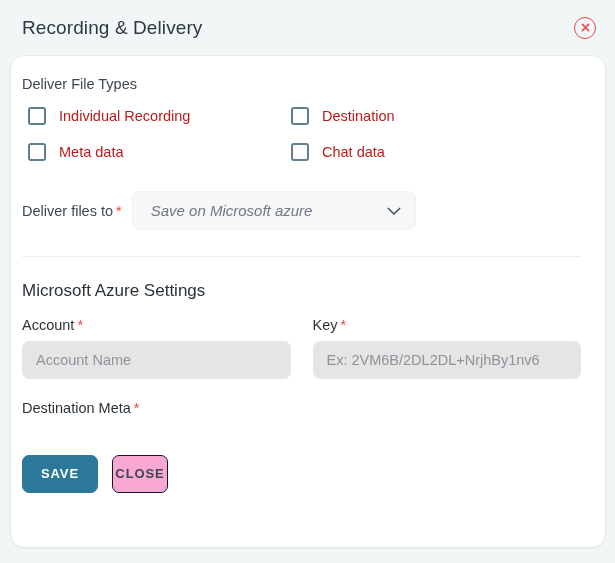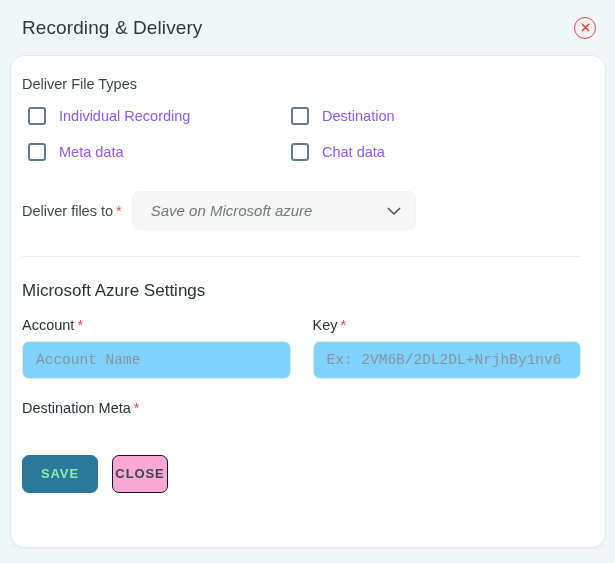--- a/index.html
+++ b/index.html
@@ -98,21 +98,21 @@
   .cb-box {
     width: 18px;
     height: 18px;
     border: 2px solid #5f7e8e;
     border-radius: 3px;
     background: #fff;
     flex: 0 0 auto;
   }
   .cb-label {
     font-size: 14.5px;
-    color: #8b5cf6;
+    color: #b91c1c;
     margin-left: 13px;
     line-height: 1;
     white-space: nowrap;
   }
 
   
   .deliver-row {
     display: flex;
     align-items: center;
     margin-top: 30px;
@@ -175,25 +175,25 @@
   .field-label {
     font-size: 14.5px;
     color: #2b333a;
     margin-bottom: 9px;
     line-height: 1;
     white-space: nowrap;
   }
   .text-input {
     width: 100%;
     height: 38px;
-    background: #7dd3fc;
+    background: #e5e5e5;
     border: 1px solid #e6e8ea;
     border-radius: 7px;
     padding: 0 13px;
-    font-family: Liberation Mono, monospace;
+    font-family: Liberation Sans, sans-serif;
     font-size: 14.5px;
     color: #3c4751;
     outline: none;
   }
   .text-input::placeholder {
     color: #8d949c;
     opacity: 1;
   }
   .field-row.second { margin-top: 22px; }
 
@@ -213,21 +213,21 @@
     cursor: pointer;
     height: 38px;
     line-height: 1;
     display: inline-flex;
     align-items: center;
     justify-content: center;
   }
   .btn-save {
     background: #2b7899;
     border: 1px solid #2b7899;
-    color: #86efac;
+    color: #ffffff;
     width: 76px;
   }
   .btn-close {
     background: #f9a8d4;
     border: 1px solid #0f172a;
     color: #3c4751;
     width: 56px;
   }
 </style>
 </head>

